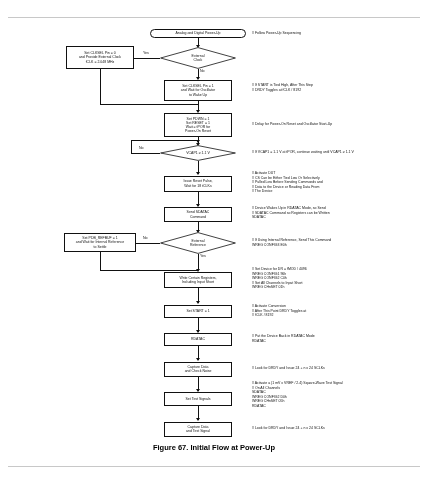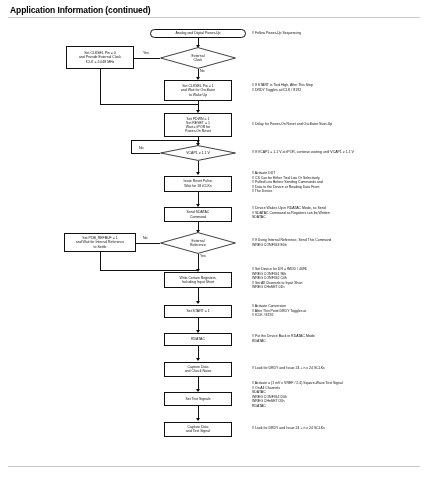--- a/index.html
+++ b/index.html
@@ -70,21 +70,20 @@
   .comment{
     position:absolute;font-size:3.5px;line-height:1.3;color:#111;
     white-space:pre-line;
   }
 </style>
 </head>
 <body>
 
 <div id="page">
 
-  <div class="page-title">Application Information (continued)</div>
 
   <div class="rule" style="top:17px;"></div>
   <div class="rule" style="top:466px;"></div>
 
   <div>
 
     <div class="node term" style="left:150px;top:28.5px;width:96px;height:9px;">
       <span class="txt">Analog and Digital Power-Up</span>
     </div>
     <div class="comment" style="left:252px;top:31px;">// Follow Power-Up Sequencing</div>
@@ -262,14 +261,15 @@
     <div class="arrow down" style="left:195.8px;top:418px;"></div>
 
     <div class="node rect" style="left:164px;top:421.5px;width:68px;height:15px;">
       <span class="txt">Capture Data
 and Test Signal</span>
     </div>
     <div class="comment" style="left:252px;top:426px;">// Look for DRDY and Issue 24 + n x 24 SCLKs</div>
 
   </div>
 
+  <div class="fig-caption">Figure 67.  Initial Flow at Power-Up</div>
 
 </div>
 
 </body></html>

